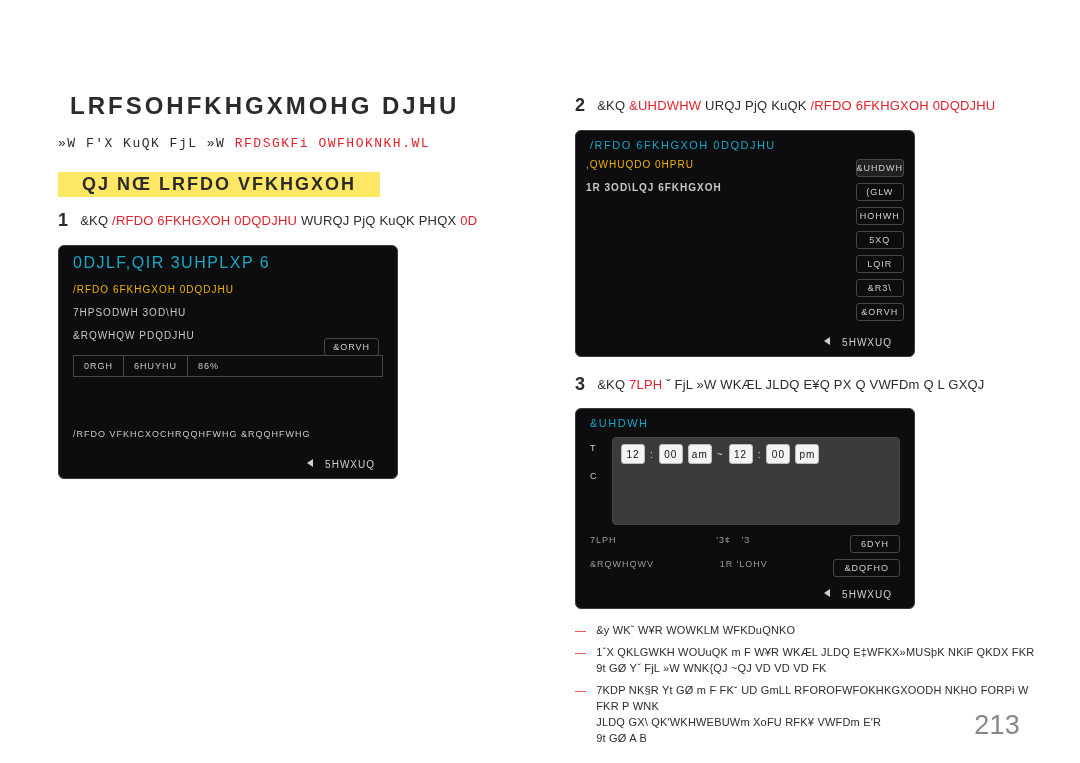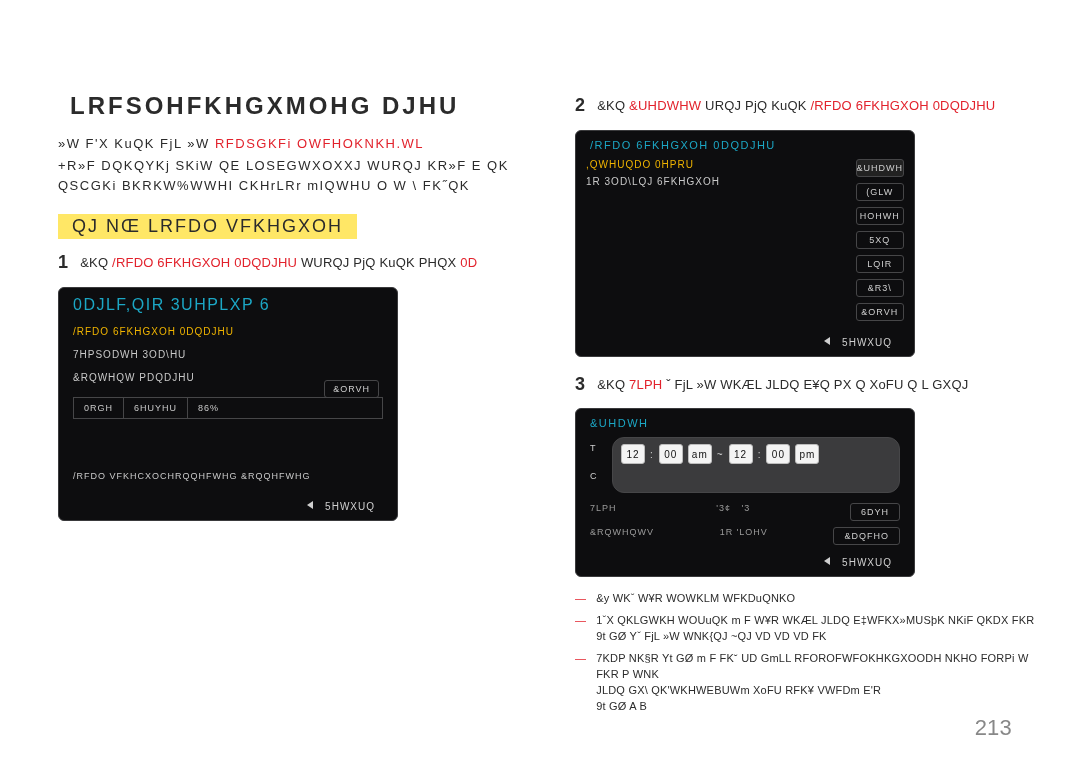--- a/index.html
+++ b/index.html
@@ -19,26 +19,26 @@
         background:#fff; overflow:hidden; font-size:13px; letter-spacing:.2px;}
   .garbled{letter-spacing:2px;}
   .wide{letter-spacing:1.5px;}
   .red{color:var(--red);}
   .col{position:absolute;}
   .col.left{left:58px; top:92px; width:480px;}
   .col.right{left:575px; top:92px; width:470px;}
 
   h1.title{font-weight:700; font-size:24px; margin:0 0 14px 12px; letter-spacing:3px;}
 
-  .highlight{background:var(--yellow); display:inline-block; padding:2px 14px;
-             font-size:18px; font-weight:400; letter-spacing:2px; margin:16px 0 10px;}
+  .highlight{background:var(--yellow); display:inline-block; padding:2px 24px;
+             font-size:18px; font-weight:700; letter-spacing:2px; margin:16px 0 10px;}
   .step-row{display:flex; gap:12px; align-items:flex-start; margin:4px 0;}
   .step-n{font-size:18px; font-weight:700; line-height:1;}
   .step-t{flex:1; line-height:1.5;}
-  .body-text{line-height:1.55; margin:2px 0;}
+  .body-text{line-height:1.55; margin:2px 0;font-family:Liberation Mono, monospace;}
 
   .panel{background:var(--panel); border:1px solid var(--panel-border);
          border-radius:6px; width:340px; margin-top:14px; position:relative;
          color:#c9c9c9; font-size:10px; letter-spacing:1px;}
   .panel .hdr{padding:8px 14px 6px; color:var(--cyan); font-size:16px; letter-spacing:1.5px;}
   .panel .row{padding:6px 14px; border:0;}
   .panel .row.active{color:#f0b400;}
   .panel .mini-btn{position:absolute; right:18px; border:1px solid var(--panel-light);
                    padding:3px 8px; border-radius:3px; color:#cfcfcf; font-size:9px;}
   .panel .status-bar{margin:8px 14px; border:1px solid var(--panel-light);
@@ -64,49 +64,48 @@
   .sm-btn.main{background:#222; }
   .lsm-title{color:var(--cyan); padding:8px 14px 0; font-size:11px; letter-spacing:1.5px;}
 
   .panel.create{width:340px;}
   .panel.create .create-hdr{color:var(--cyan); padding:8px 14px 4px;
                              font-size:11px; letter-spacing:1.5px;}
   .panel.create .inner{margin:4px 14px 0; display:flex; gap:8px;}
   .panel.create .left-strip{width:14px; font-size:9px; color:#cfcfcf;
                              display:flex; flex-direction:column; gap:18px; padding-top:6px;}
   .panel.create .time-box{flex:1; background:#3b3b3d; border:1px solid var(--panel-light);
-                           border-radius:12px; height:56px; position:relative;}
+                           border-radius:4px; height:88px; position:relative;}
   .time-picker{position:absolute; top:6px; left:8px; display:flex; gap:5px; align-items:center;}
   .time-picker .pill{width:24px; height:20px; background:#f4f4f4; color:#111;
                      border:1px solid #bdbdbd; border-radius:3px; font-size:10px;
                      display:flex; align-items:center; justify-content:center;}
   .time-picker .sep{color:#cfcfcf;}
   .panel.create .bottom-row{display:flex; justify-content:space-between;
                              padding:10px 14px 4px; font-size:9px; color:#9a9a9a;}
   .panel.create .bottom-row .rr{border:1px solid var(--panel-light);
                                 padding:3px 10px; border-radius:3px; color:#cfcfcf;}
   .bullet-list{margin-top:14px; font-size:11px;}
   .bullet-list .bl{display:flex; gap:10px; margin:6px 0; line-height:1.45;}
   .bullet-list .bl .dash{color:var(--red);}
 
-  .page-num{position:absolute; right:68px; bottom:22px; font-size:22px; color:#888;}
+  .page-num{position:absolute; right:60px; bottom:22px; font-size:27px; color:#888;}
 </style>
 </head>
 <body>
 
 <div class="page">
 
   <div class="col left">
     <h1 class="title garbled">LRFSOHFKHGXMOHG DJHU</h1>
 
     <div class="body-text wide">
       <span>»W F'X KuQK FjL  »W</span>
       <span class="red">RFDSGKFi  OWFHOKNKH.WL</span>
     </div>
-    <div class="body-text wide">+R»F DQKQYKj SKiW QE LOSEGWXOXXJ WURQJ KR»F E  QK QSCGKi BKRKW%WWHI CKHrLRr mIQWHU O    W \ FK˝QK</div>
 
     <div class="highlight">QJ NŒ LRFDO VFKHGXOH</div>
 
     <div class="step-row">
       <div class="step-n">1</div>
       <div class="step-t">
         <span>&amp;KQ</span>
         <span class="red">/RFDO  6FKHGXOH  0DQDJHU</span>
         <span>WURQJ PjQ KuQK PHQX</span>
         <span class="red">0D</span>
@@ -143,21 +142,21 @@
         <span>URQJ PjQ KuQK</span>
         <span class="red">/RFDO  6FKHGXOH  0DQDJHU</span>
       </div>
     </div>
 
     <div class="panel lsm">
       <div class="lsm-title">/RFDO 6FKHGXOH 0DQDJHU</div>
       <div class="grid">
         <div class="mid-pane">
           <div style="color:#f0b400;">,QWHUQDO 0HPRU</div>
-          <div style="margin-top:6px;">1R 3OD\LQJ 6FKHGXOH</div>
+          <div style="margin-top:12px;font-weight:bold;">1R 3OD\LQJ 6FKHGXOH</div>
         </div>
         <div class="btn-col">
           <div class="sm-btn main">&amp;UHDWH</div>
           <div class="sm-btn">(GLW</div>
           <div class="sm-btn">HOHWH</div>
           <div class="sm-btn">5XQ</div>
           <div class="sm-btn">LQIR</div>
           <div class="sm-btn">&amp;R3\</div>
           <div class="sm-btn">&amp;ORVH</div>
         </div>
@@ -166,21 +165,21 @@
         <span class="chev"></span>
         <span>5HWXUQ</span>
       </div>
     </div>
 
     <div class="step-row" style="margin-top:18px;">
       <div class="step-n">3</div>
       <div class="step-t">
         <span>&amp;KQ</span>
         <span class="red">7LPH</span>
-        <span>ˇ FjL  »W WKÆL JLDQ E¥Q PX Q XoFU Q L GXQJ</span>
+        <span>ˇ FjL  »W WKÆL JLDQ E¥Q PX Q VWFDm Q L GXQJ</span>
       </div>
     </div>
 
     <div class="panel create">
       <div class="create-hdr">&amp;UHDWH</div>
       <div class="inner">
         <div class="left-strip">
           <span>T</span>
           <span>C</span>
         </div>

